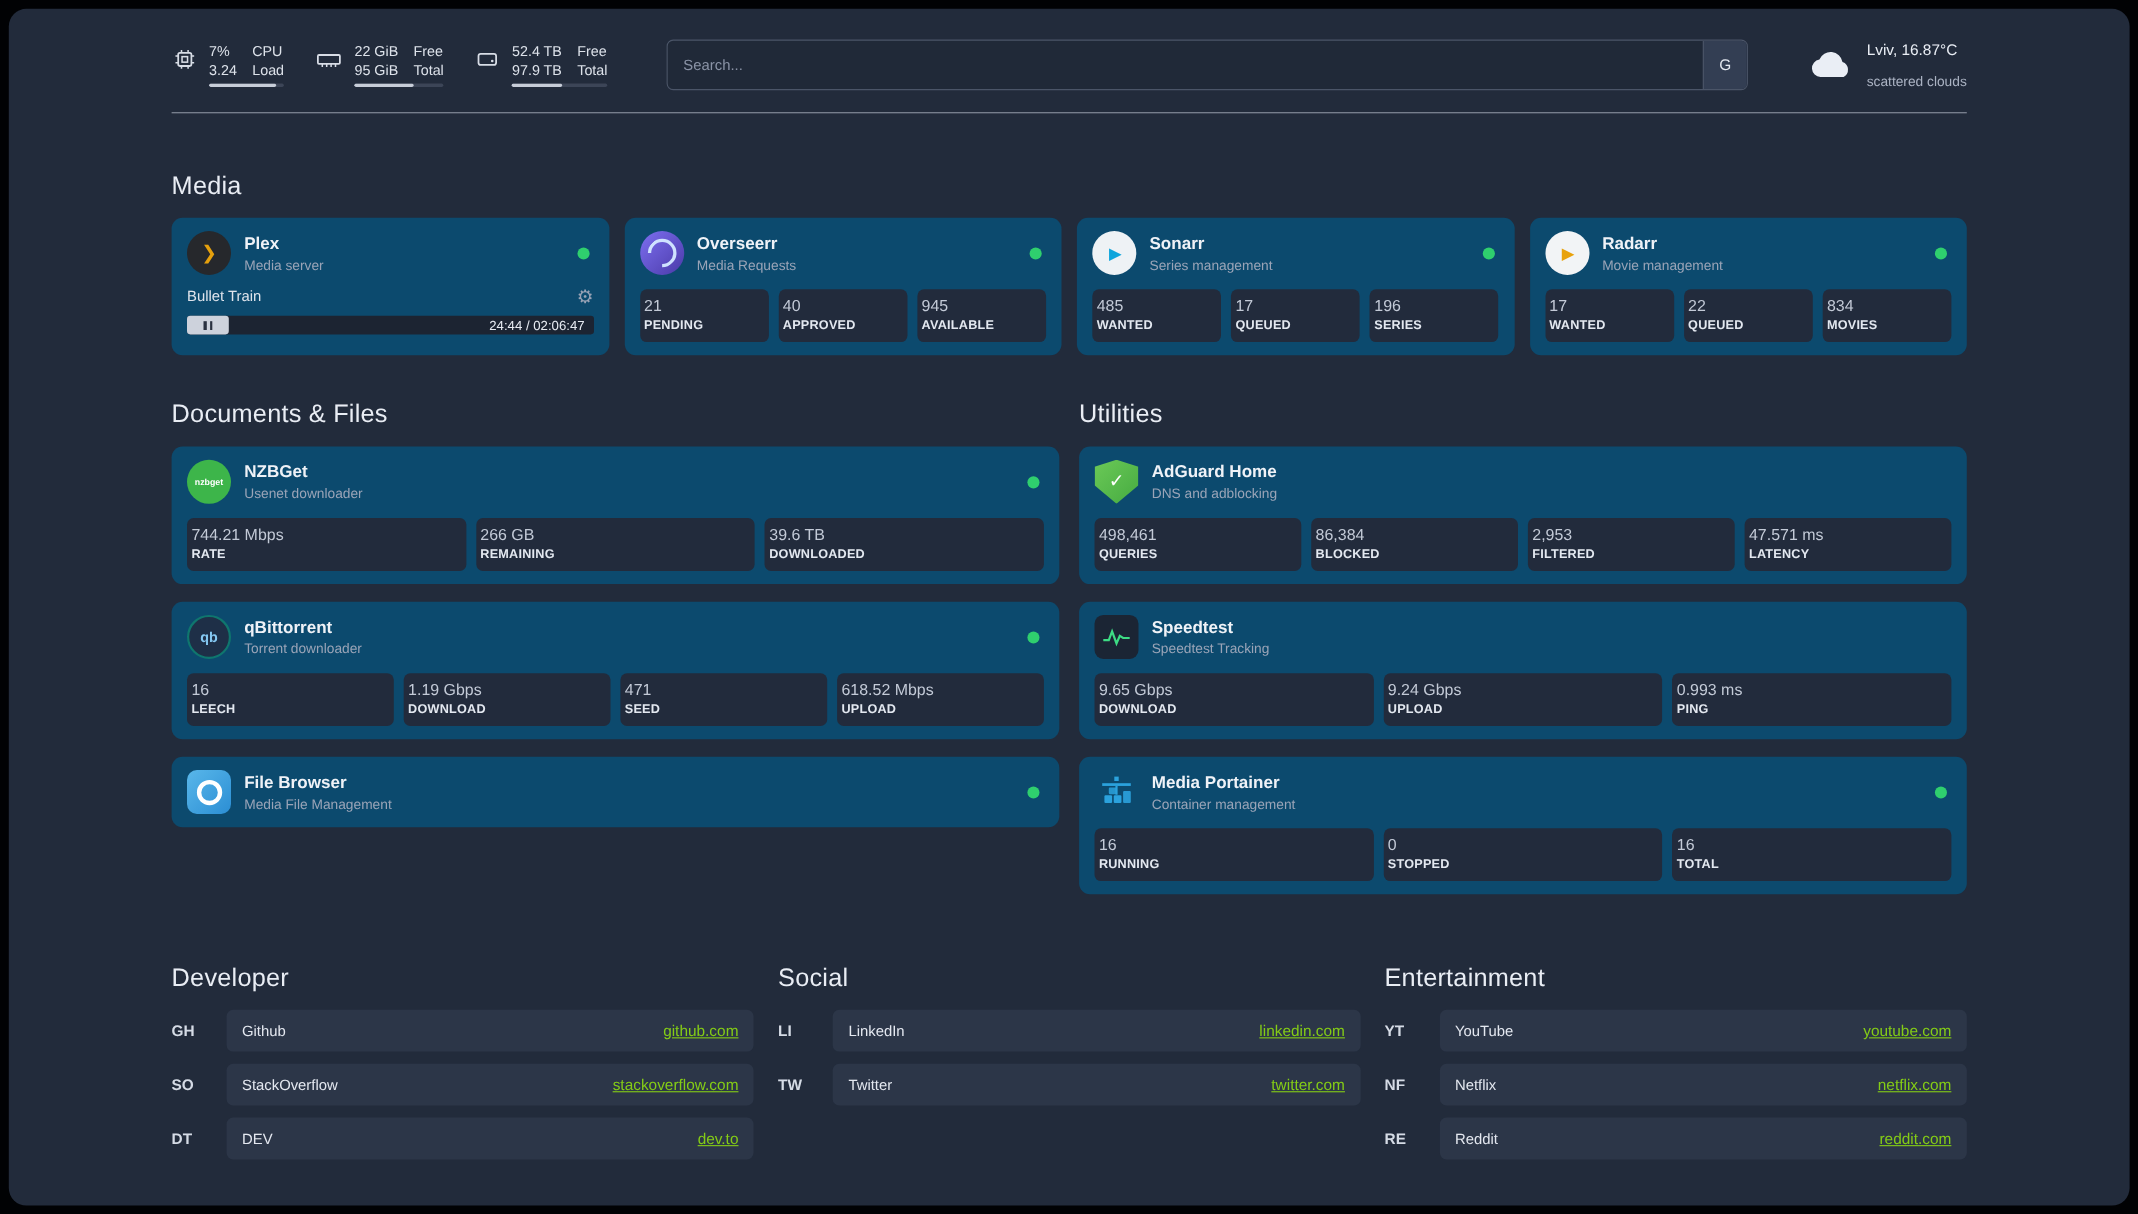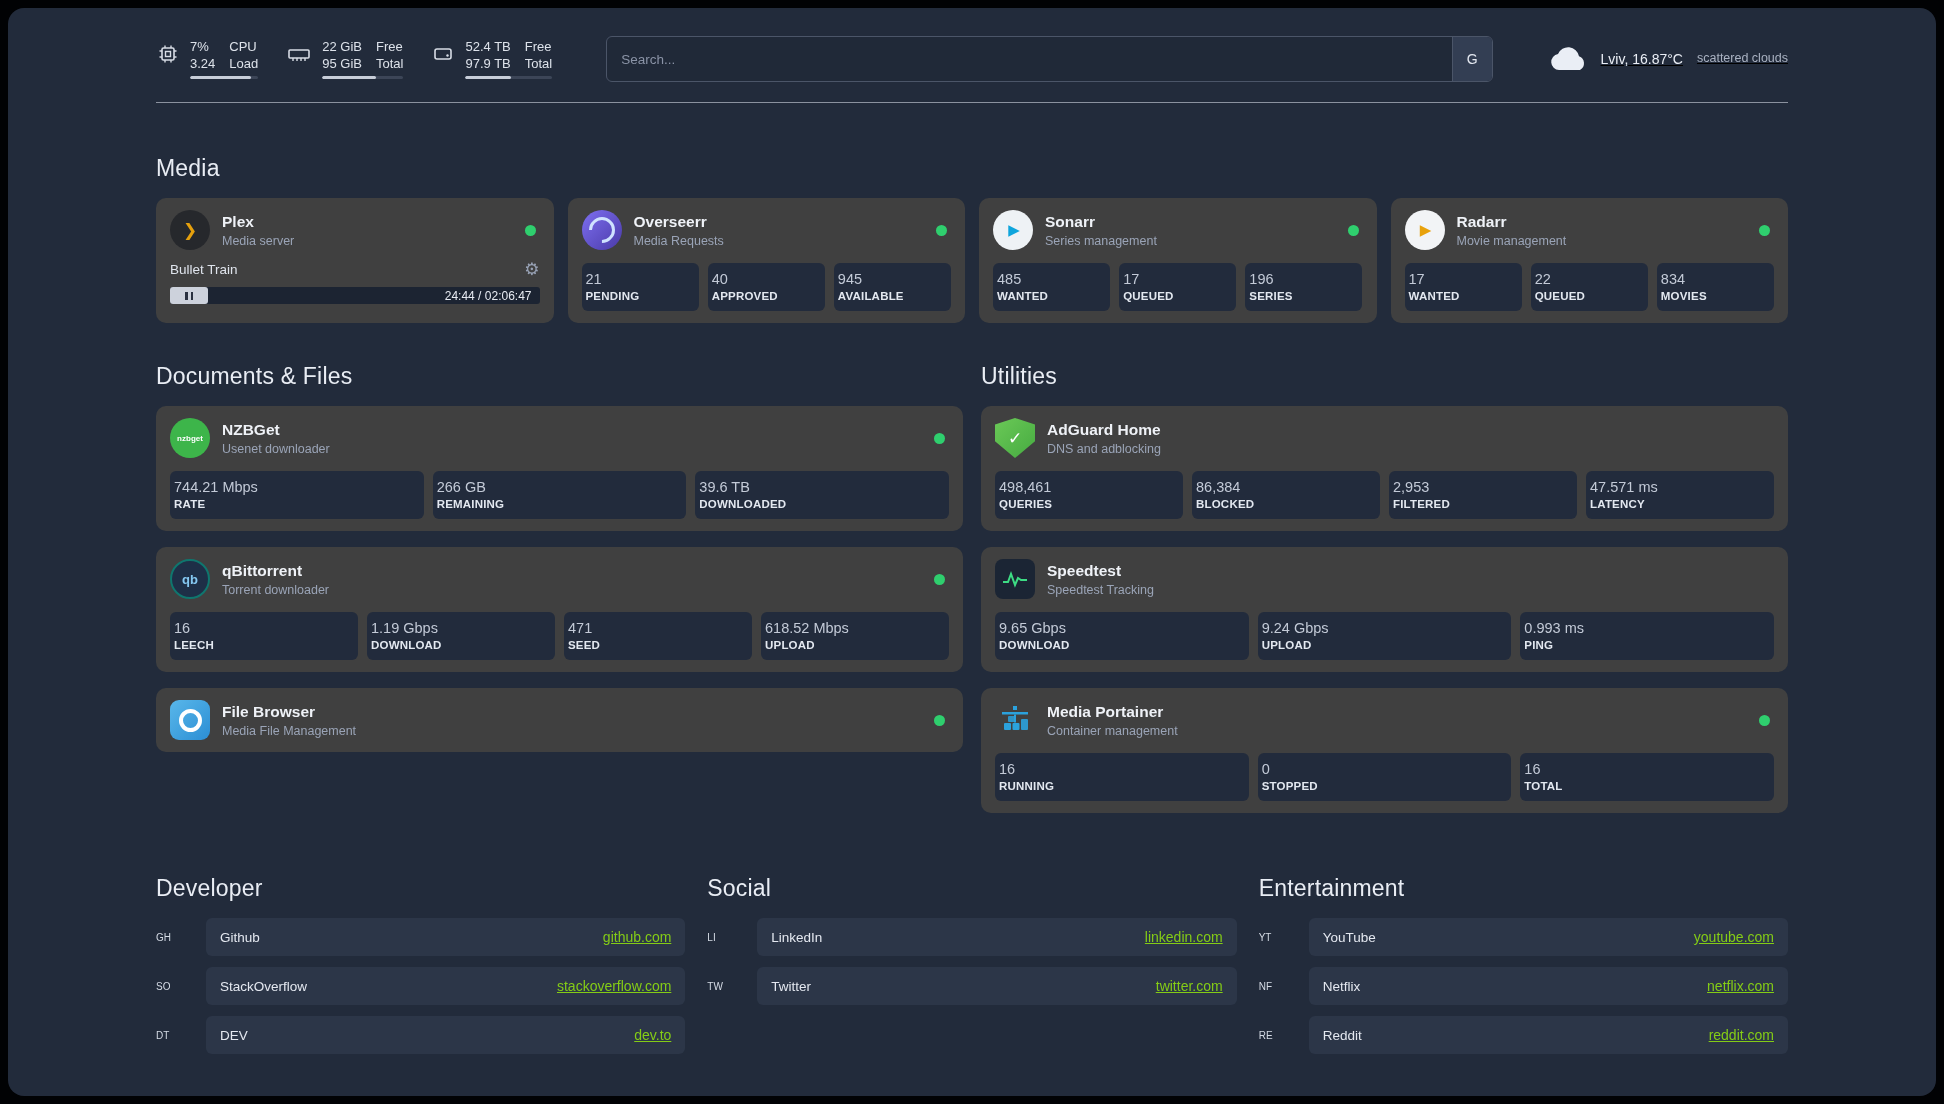--- a/index.html
+++ b/index.html
@@ -24,35 +24,35 @@
   .searchbar { flex:1; display:flex; align-items:stretch; height:46px; margin:0 26px;
                background:#202938; border:1px solid #4b5568; border-radius:6px; overflow:hidden; }
   .searchbar input { flex:1; background:transparent; border:none; outline:none; color:#e6eaf2;
                      font-size:13.5px; padding:0 14px; font-family:inherit; }
   .searchbar input::placeholder { color:#8a93a6; }
   .search-btn { width:40px; display:flex; align-items:center; justify-content:center;
                 background:#333e53; border-left:1px solid #4b5568; color:#e4e8f0;
                 font-size:14px; cursor:pointer; }
 
   .weather { display:flex; align-items:center; gap:12px; }
-  .weather-text { display:flex; flex-direction:row; gap:14px;text-decoration:underline; }
+  .weather-text { display:flex; flex-direction:column; gap:14px; }
   .weather-loc { font-size:14px; color:#eaeef5; }
   .weather-cond { font-size:12.5px; color:#aab2c2; }
 
   .divider { margin-top:16px; height:1px; background:rgba(226,232,242,0.55); }
 
   
   .section-title { font-size:23px; font-weight:500; color:#e9edf4; letter-spacing:.2px; }
   .media-title { margin-top:52px; }
   .media-grid { display:grid; grid-template-columns:repeat(4,1fr); gap:14px; margin-top:16px; }
   .mid-grid { display:grid; grid-template-columns:1fr 1fr; gap:0 18px; margin-top:40px; }
   .col-stack { display:flex; flex-direction:column; gap:16px; margin-top:16px; }
 
   
-  .card { background:#404040; border-radius:10px; padding:12px 14px; }
+  .card { background:#0c4a6e; border-radius:10px; padding:12px 14px; }
   .app-header { display:flex; align-items:center; gap:12px; }
   .app-titles { display:flex; flex-direction:column; gap:3px; }
   .app-name { font-size:15.5px; font-weight:700; color:#eff2f7; }
   .app-sub { font-size:12.5px; color:#9aa4b7; }
   .status-dot { width:11px; height:11px; border-radius:50%; background:#2fcf6e; margin-left:auto; margin-right:4px; flex:none; }
   .stats { display:grid; gap:9px; margin-top:13px; }
   .cols-3 { grid-template-columns:repeat(3,1fr); }
   .cols-4 { grid-template-columns:repeat(4,1fr); }
   .stat { background:#222b3c; border-radius:6px; padding:8px 4px 9px; }
   .stat-value { font-size:14.5px; color:#c3cad7; }
@@ -89,21 +89,21 @@
   .progress-fill { position:absolute; left:0; top:0; bottom:0; width:38px; background:#cdd2dc;
       border-radius:3px; display:flex; align-items:center; justify-content:center; gap:3px; }
   .progress-fill i { width:2.5px; height:8px; background:#2a3140; display:block; }
   .progress-time { position:absolute; right:8px; top:0; bottom:0; display:flex; align-items:center;
       font-size:12px; color:#e7ebf2; }
 
   
   .bottom-grid { display:grid; grid-template-columns:1fr 1fr 1fr; gap:0 22px; margin-top:62px; padding-bottom:48px; }
   .bm-stack { display:flex; flex-direction:column; gap:11px; margin-top:16px; }
   .bm-row { display:flex; align-items:center; }
-  .bm-abbr { width:50px; font-size:10px; color:#d5dbe5; font-weight:400; }
+  .bm-abbr { width:50px; font-size:14px; color:#d5dbe5; font-weight:700; }
   .bm-pill { flex:1; height:38px; background:#2c3648; border-radius:6px; display:flex;
              align-items:center; justify-content:space-between; padding:0 14px; cursor:pointer; }
   .bm-name { font-size:13.5px; color:#e4e8f0; }
   .bm-url { font-size:14px; color:#84cc16;text-decoration:underline; }
 </style>
 </head>
 <body>
 
 <div class="frame">
 <div class="page">

